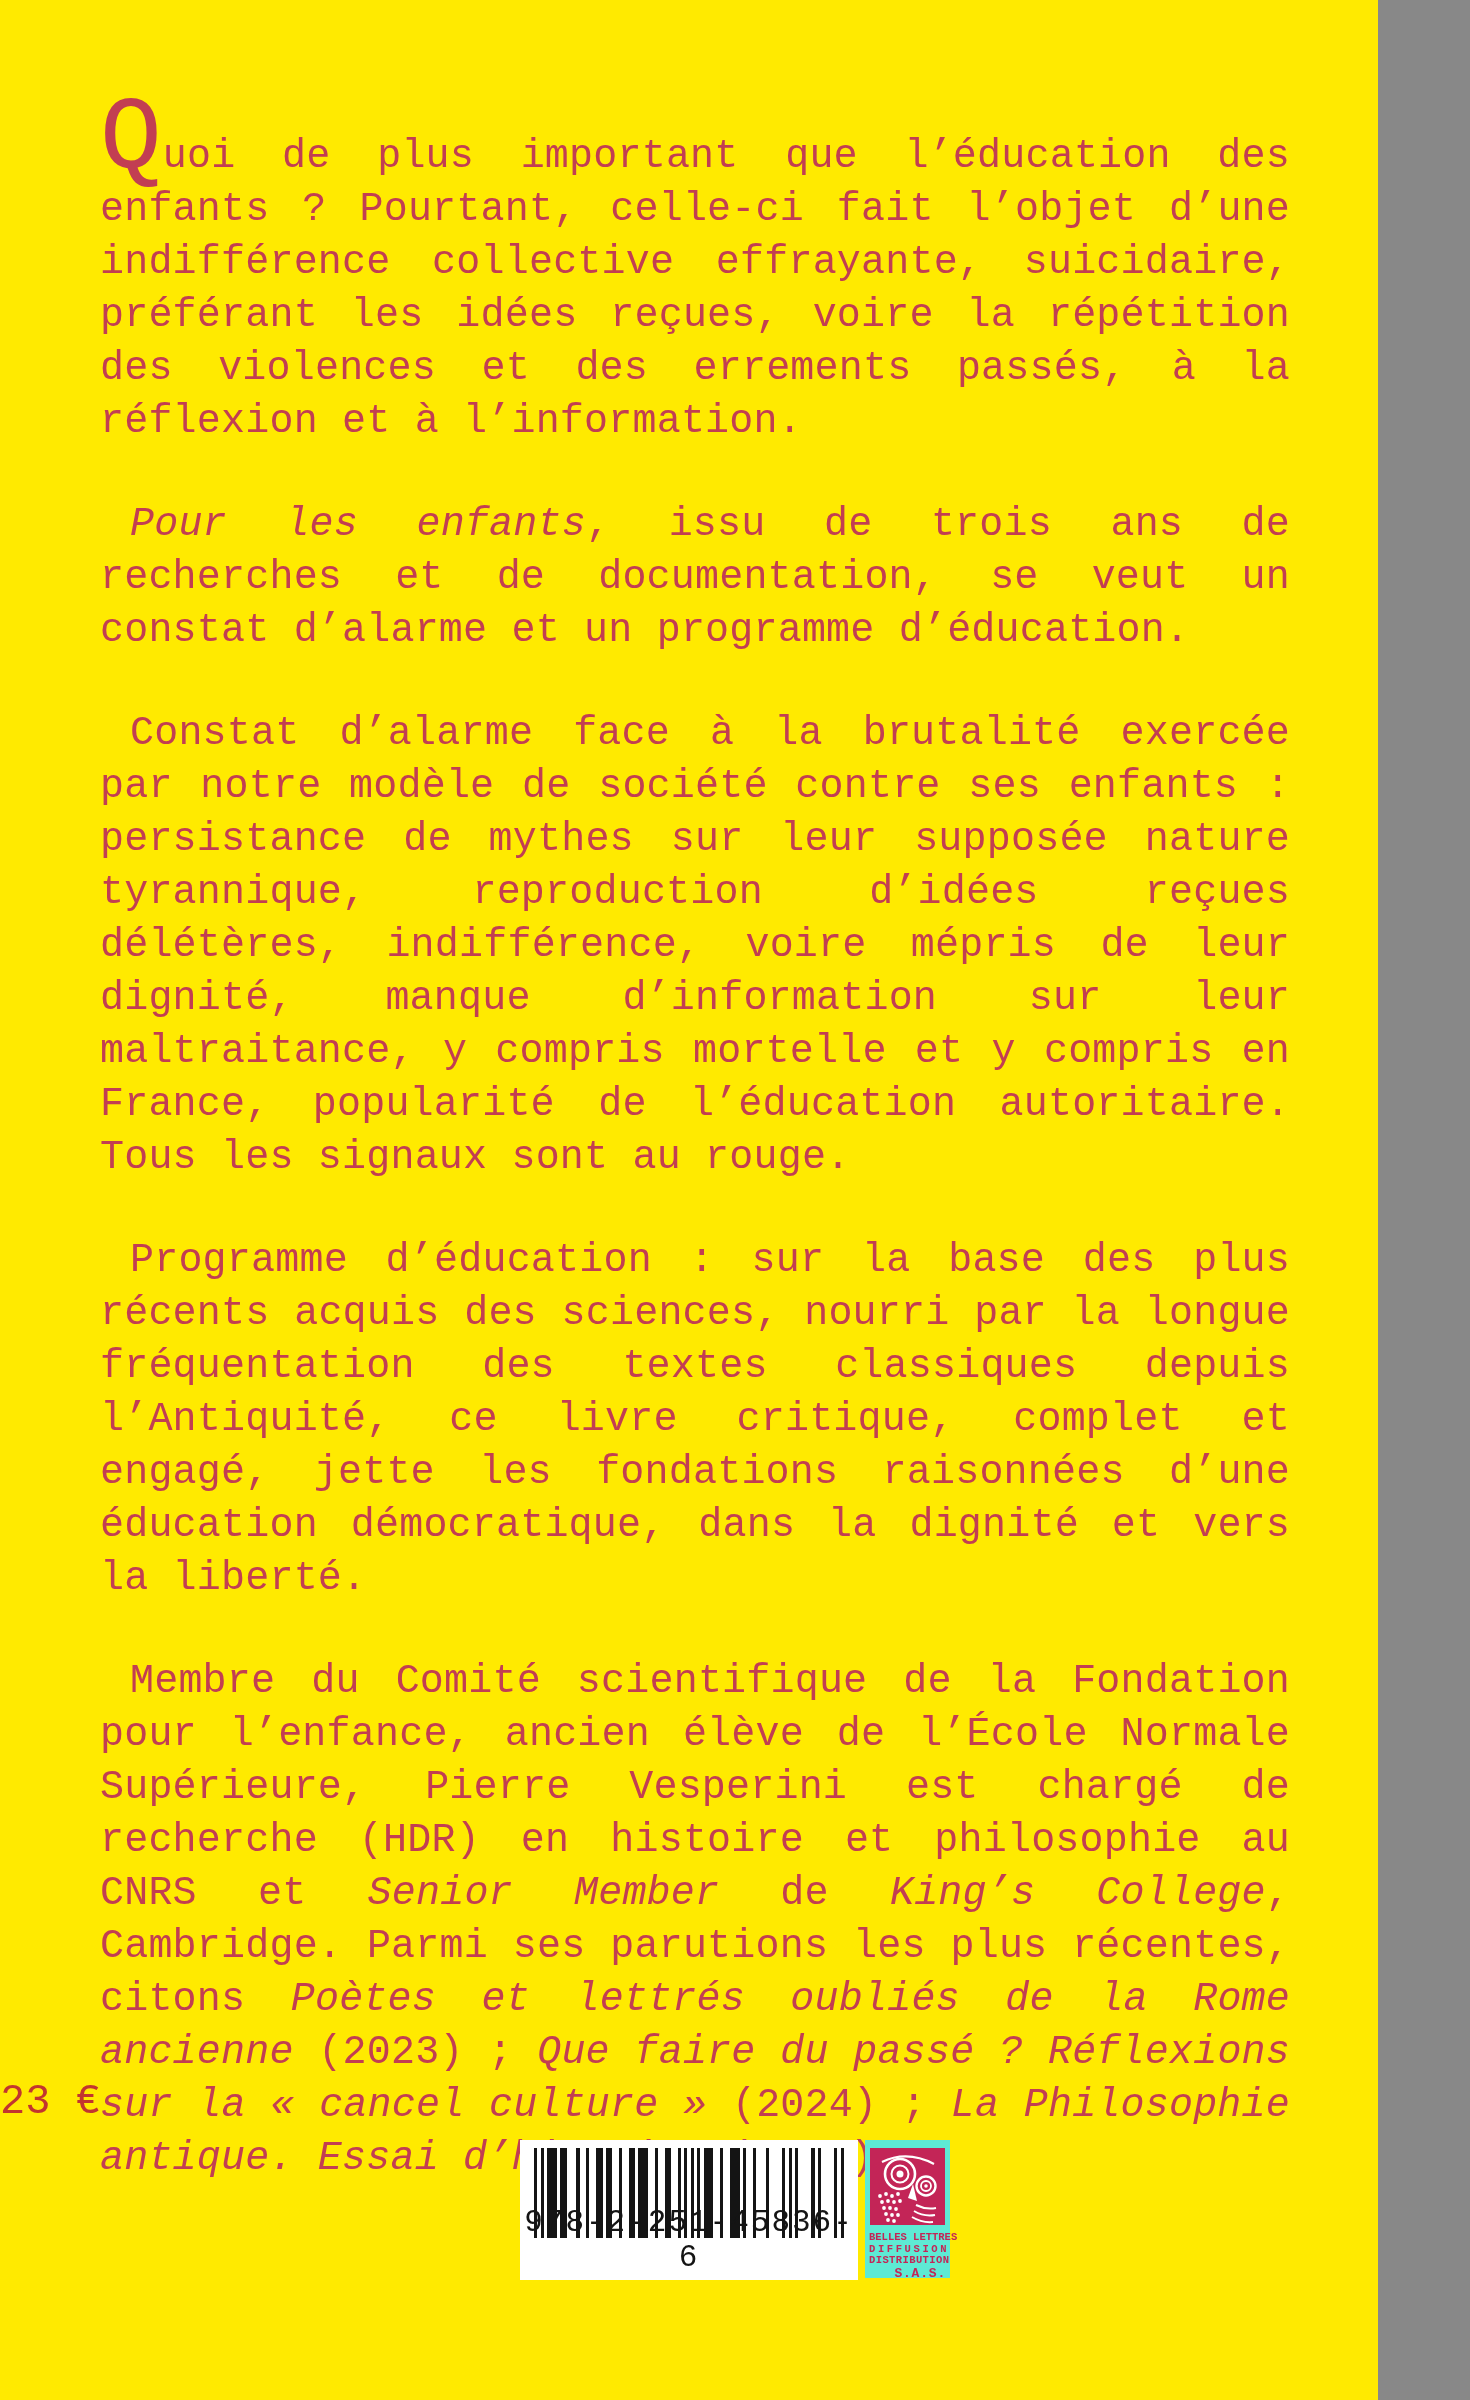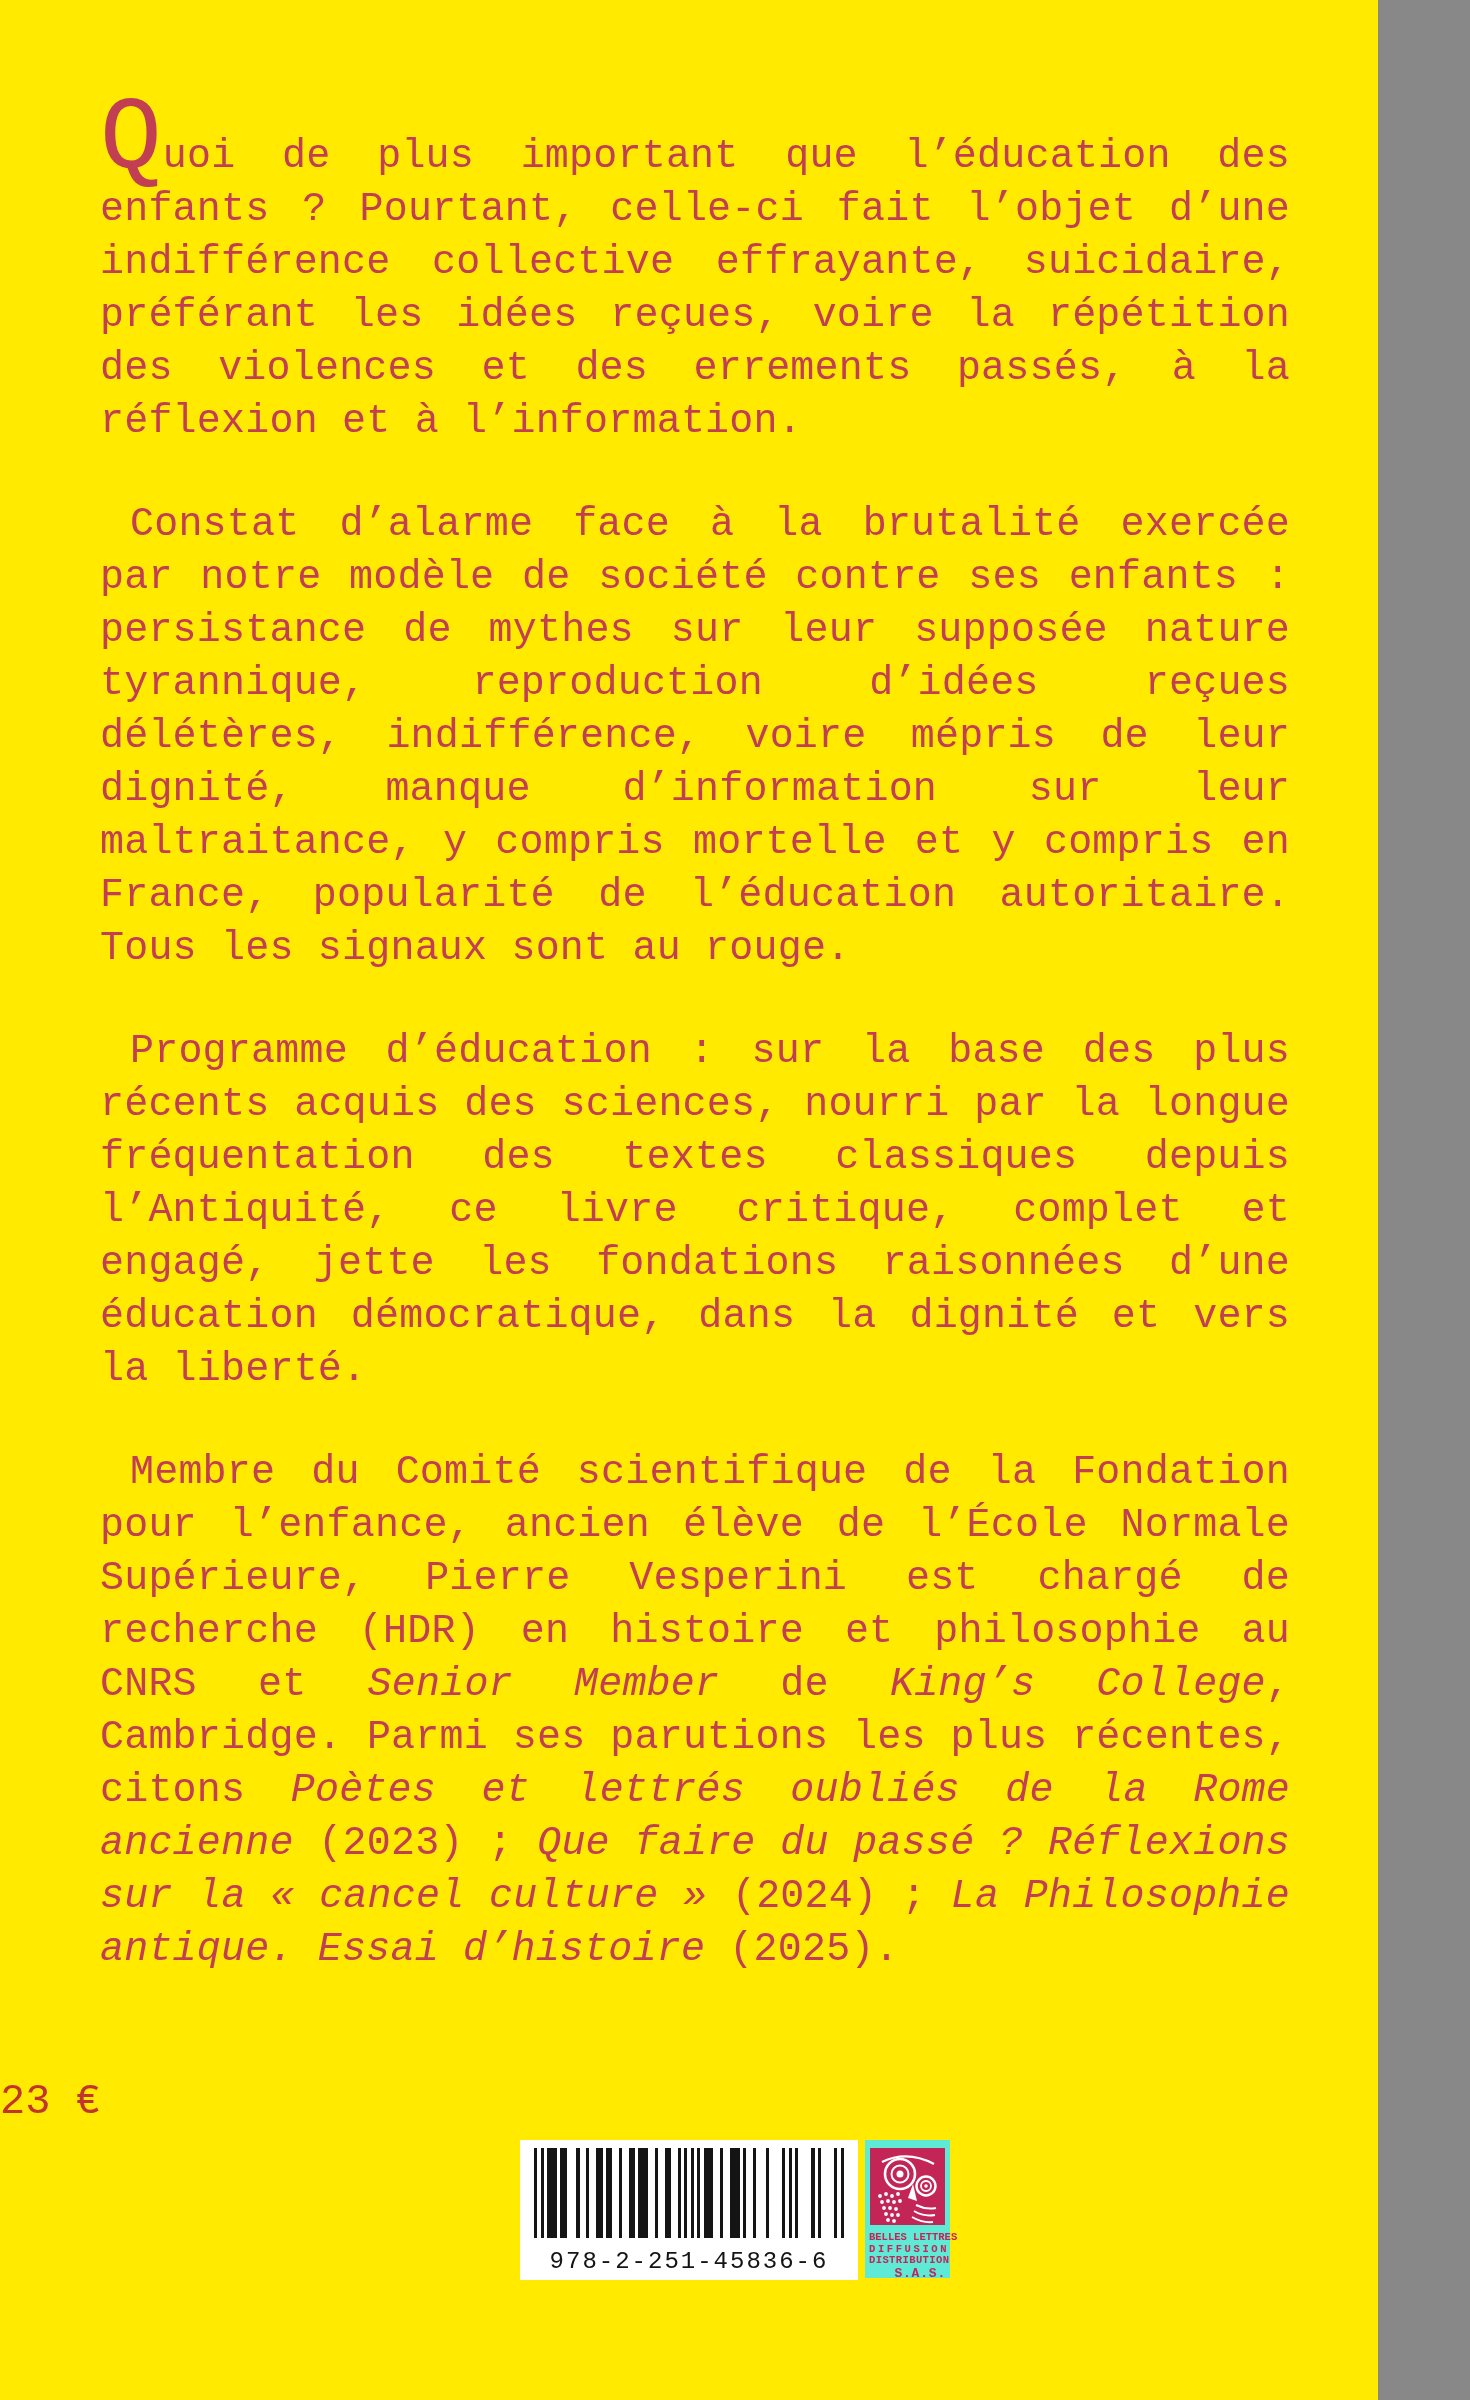--- a/index.html
+++ b/index.html
@@ -38,21 +38,21 @@
     background:#ffffff;
   }
   .barcode-box svg{
     position:absolute;left:14px;top:8px;
     width:310px;height:90px;
     shape-rendering:crispEdges;
   }
   .isbn{
     position:absolute;left:0;bottom:5px;width:100%;
     text-align:center;
-    font-size:24px;
+    font-size:31px;
     letter-spacing:2px;
     color:#141414;
   }
   .logo-box{
     position:absolute;left:865px;top:2140px;
     width:85px;height:138px;
     background:#5eead4;
   }
   .owl{
     position:absolute;left:5px;top:8px;
@@ -74,20 +74,21 @@
     margin-top:1px;
   }
 </style>
 </head>
 <body>
 
 <div class="page">
 
   <div class="blurb" id="blurb">
       <p><span class="dropcap">Q</span><span>uoi de plus important que l’éducation des enfants&nbsp;? Pourtant, celle-ci fait l’objet d’une indifférence collective effrayante, suicidaire, préférant les idées reçues, voire la répétition des violences et des errements passés, à la réflexion et à l’information.</span></p>
+      <p class="indent"><span class="italic">Pour les enfants</span><span>, issu de trois ans de recherches et de documentation, se veut un constat d’alarme et un programme d’éducation.</span></p>
       <p class="indent"><span>Constat d’alarme face à la brutalité exercée par notre modèle de société contre ses enfants&nbsp;: persistance de mythes sur leur supposée nature tyrannique, reproduction d’idées reçues délétères, indifférence, voire mépris de leur dignité, manque d’information sur leur maltraitance, y compris mortelle et y compris en France, popularité de l’éducation autoritaire. Tous les signaux sont au rouge.</span></p>
       <p class="indent"><span>Programme d’éducation&nbsp;: sur la base des plus récents acquis des sciences, nourri par la longue fréquentation des textes classiques depuis l’Antiquité, ce livre critique, complet et engagé, jette les fondations raisonnées d’une éducation démocratique, dans la dignité et vers la liberté.</span></p>
       <p class="indent"><span>Membre du Comité scientifique de la Fondation pour l’enfance, ancien élève de l’École Normale Supérieure, Pierre Vesperini est chargé de recherche (HDR) en histoire et philosophie au CNRS et </span><span class="italic">Senior Member</span><span> de </span><span class="italic">King’s College</span><span>, Cambridge. Parmi ses parutions les plus récentes, citons </span><span class="italic">Poètes et lettrés oubliés de la Rome ancienne</span><span> (2023)&nbsp;; </span><span class="italic">Que faire du passé&nbsp;? Réflexions sur la «&nbsp;cancel culture&nbsp;»</span><span> (2024)&nbsp;; </span><span class="italic">La Philosophie antique. Essai d’histoire</span><span> (2025).</span></p>
     </div>
 
   <div class="price">23 €</div>
 
   <div class="barcode-box">
     <svg id="barcode-svg" viewBox="0 0 95 100" preserveAspectRatio="none">
         <rect x="0" y="0" width="1" height="100" fill="#141414"></rect>

